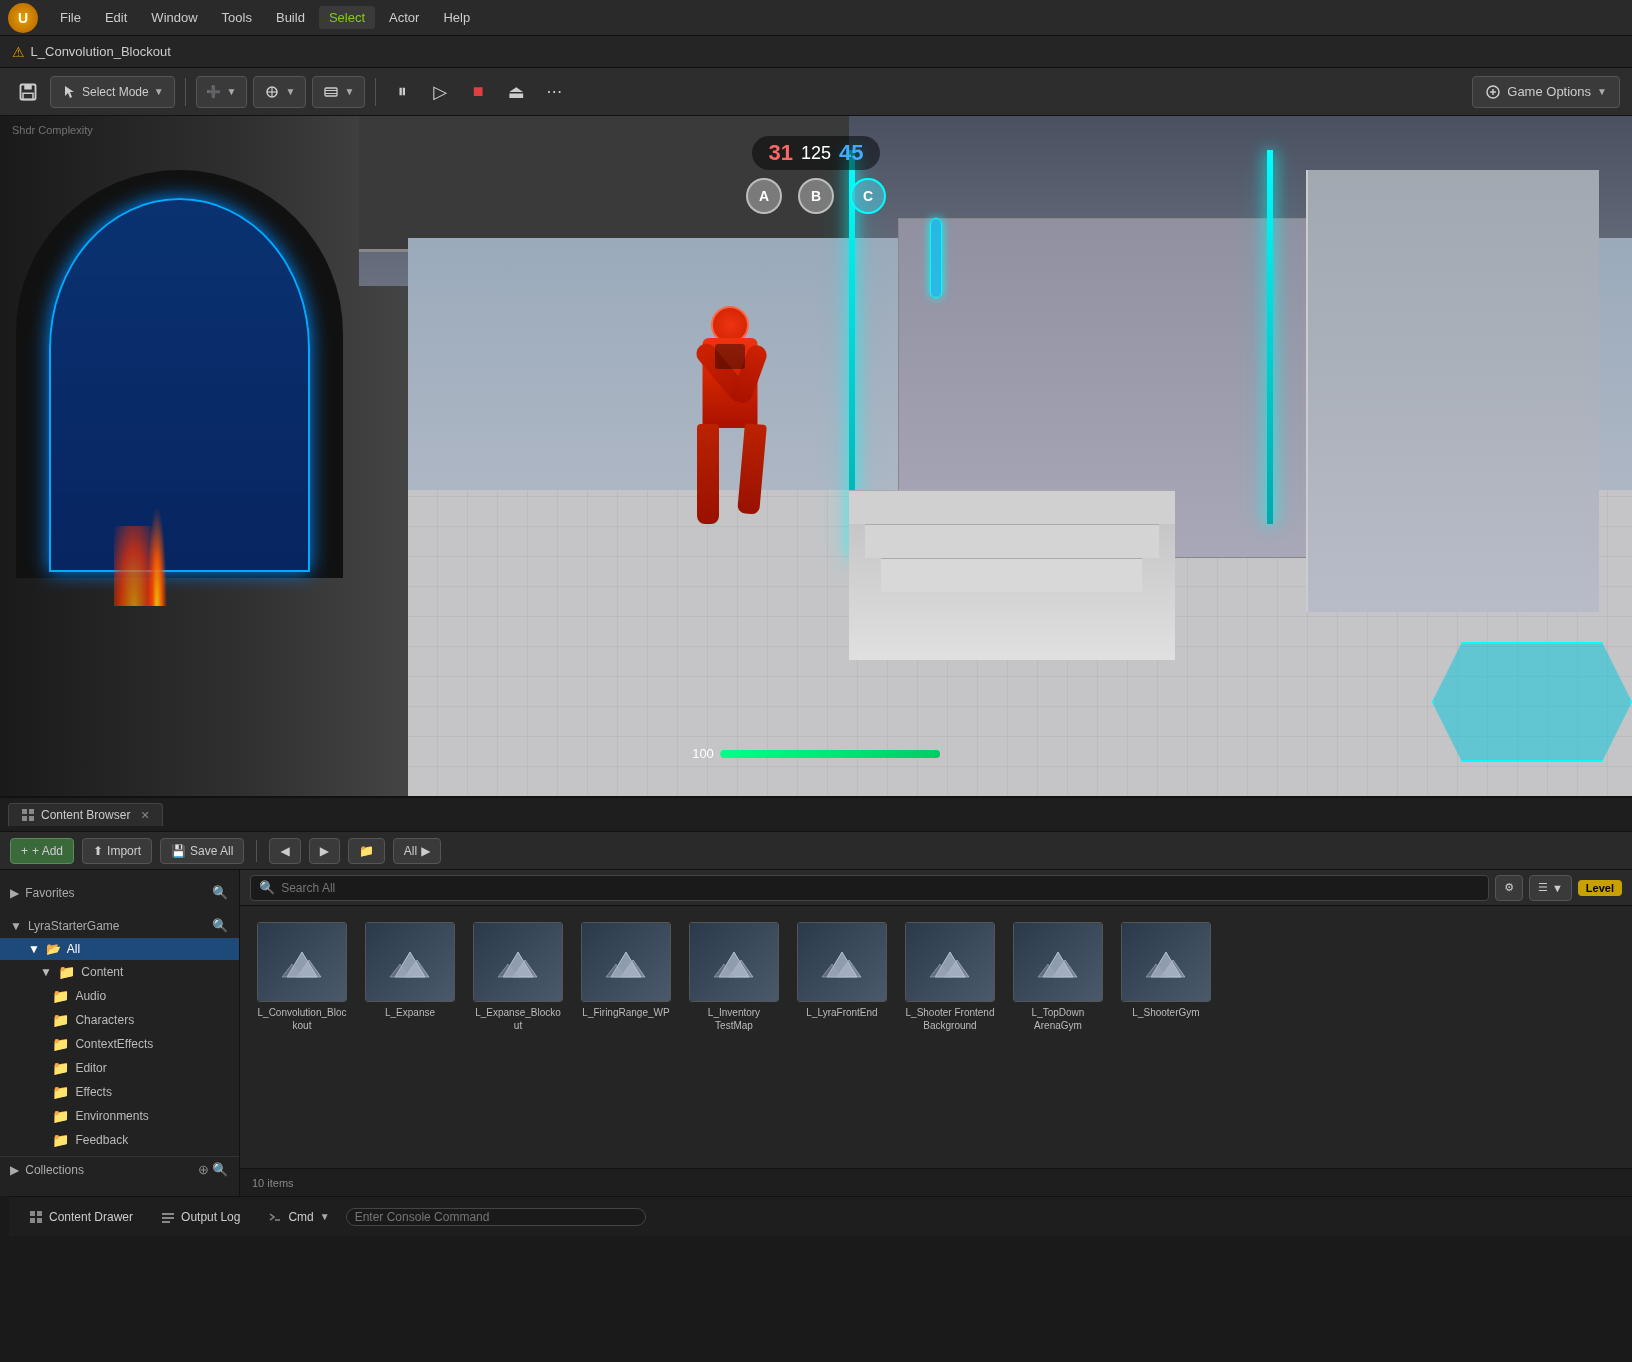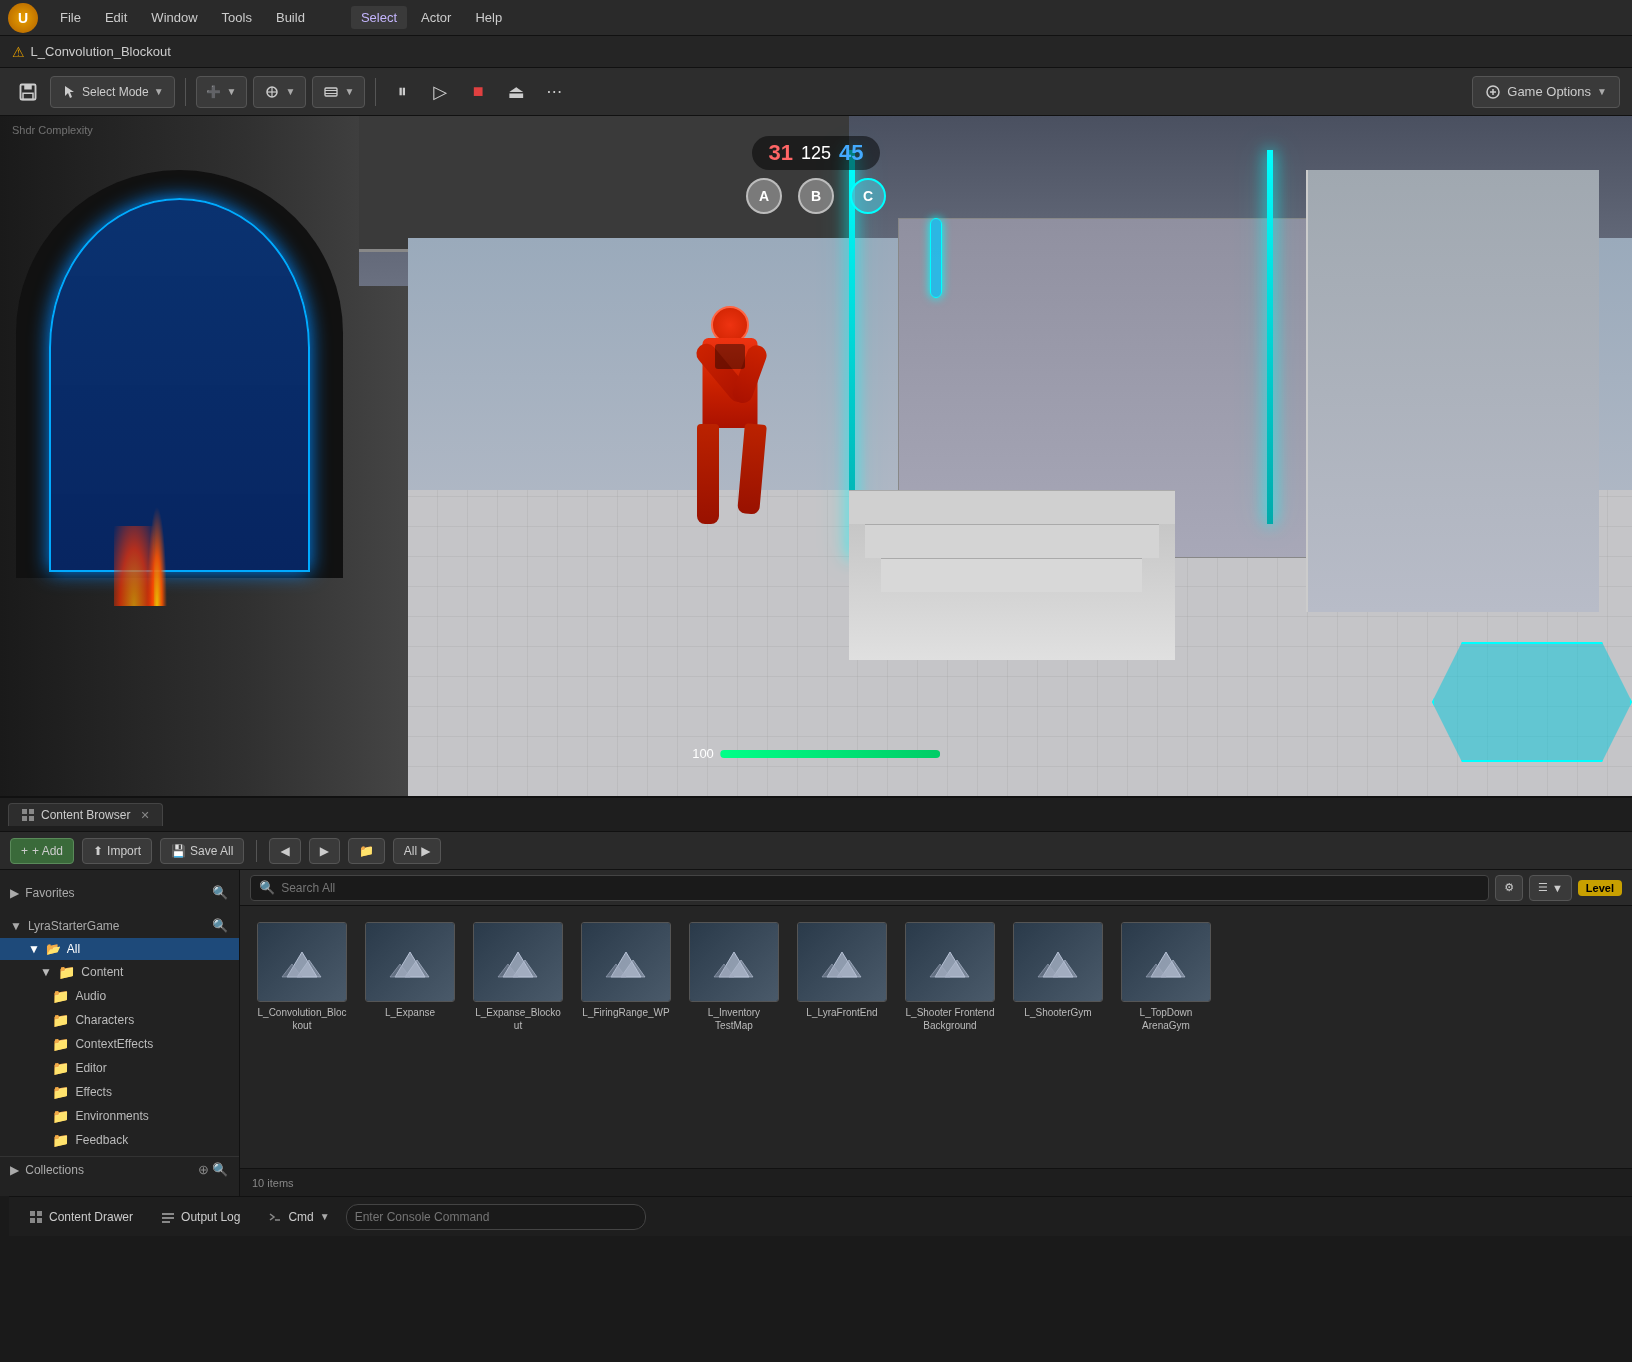--- a/index.html
+++ b/index.html
@@ -85,33 +85,33 @@
     .asset-thumb { width: 90px; height: 80px; background: #3a3a3a; border: 1px solid #555; border-radius: 3px; display: flex; align-items: center; justify-content: center; position: relative; overflow: hidden; }
     .asset-thumb-bg { width: 100%; height: 100%; background: linear-gradient(135deg, #2a3a4a 0%, #4a5a6a 100%); display: flex; align-items: center; justify-content: center; }
     .asset-label { font-size: 10px; color: #bbb; text-align: center; line-height: 1.3; max-width: 90px; word-break: break-word; }
 
     
     .cb-status { background: #1e1e1e; height: 28px; display: flex; align-items: center; padding: 0 12px; font-size: 11px; color: #888; border-top: 1px solid #111; }
 
     
     .bottom-bar { background: #1e1e1e; height: 40px; display: flex; align-items: center; padding: 0 8px; gap: 4px; border-top: 1px solid #111; margin-left: 9px; }
     .bottom-tab { display: flex; align-items: center; gap: 6px; padding: 4px 12px; font-size: 12px; color: #ccc; cursor: pointer; border-radius: 4px; }
-    .console-input { flex: 1; max-width: 300px; background: #1a1a1a; border: 1px solid #444; border-radius: 12px; height: 26px; padding: 0 8px; color: #14b8a6; font-size: 12px; outline: none; }
+    .console-input { flex: 1; max-width: 300px; background: #1a1a1a; border: 1px solid #444; border-radius: 12px; height: 18px; padding: 0 8px; color: #14b8a6; font-size: 12px; outline: none; }
 
     
     .collections-section { border-top: 1px solid #333; }
     .collections-header { display: flex; align-items: center; padding: 5px 10px; font-size: 12px; color: #aaa; cursor: pointer; gap: 6px; }
 
     
     ::-webkit-scrollbar { width: 6px; height: 6px; }
     ::-webkit-scrollbar-track { background: #1a1a1a; }
     ::-webkit-scrollbar-thumb { background: #444; border-radius: 3px; }
 
     
-    .menu-item-active { background: #3a3a3a; color: #c4b5fd; margin-left: 32px; }
+    .menu-item-active { background: #3a3a3a; color: #84cc16; }
   </style>
 </head>
 <body>
 
 <div class="menu-bar">
   <div class="app-logo">U</div>
   <div class="menu-item">File</div>
   <div class="menu-item">Edit</div>
   <div class="menu-item">Window</div>
   <div class="menu-item">Tools</div>
@@ -480,33 +480,33 @@
           <div class="asset-item">
     <div class="asset-thumb">
       <div class="asset-thumb-bg">
         <svg width="50" height="40" viewBox="0 0 50 40">
           <polygon points="10,35 25,10 40,35" fill="rgba(200,210,230,0.6)" stroke="rgba(200,210,230,0.8)" stroke-width="1"></polygon>
           <polygon points="20,35 32,18 44,35" fill="rgba(180,190,210,0.5)" stroke="rgba(180,190,210,0.7)" stroke-width="1"></polygon>
           <polygon points="5,35 15,22 25,35" fill="rgba(160,170,190,0.4)" stroke="rgba(160,170,190,0.6)" stroke-width="1"></polygon>
         </svg>
       </div>
     </div>
+    <div class="asset-label">L_TopDown ArenaGym</div>
+  </div>
+          <div class="asset-item">
+    <div class="asset-thumb">
+      <div class="asset-thumb-bg">
+        <svg width="50" height="40" viewBox="0 0 50 40">
+          <polygon points="10,35 25,10 40,35" fill="rgba(200,210,230,0.6)" stroke="rgba(200,210,230,0.8)" stroke-width="1"></polygon>
+          <polygon points="20,35 32,18 44,35" fill="rgba(180,190,210,0.5)" stroke="rgba(180,190,210,0.7)" stroke-width="1"></polygon>
+          <polygon points="5,35 15,22 25,35" fill="rgba(160,170,190,0.4)" stroke="rgba(160,170,190,0.6)" stroke-width="1"></polygon>
+        </svg>
+      </div>
+    </div>
     <div class="asset-label">L_ShooterGym</div>
-  </div>
-          <div class="asset-item">
-    <div class="asset-thumb">
-      <div class="asset-thumb-bg">
-        <svg width="50" height="40" viewBox="0 0 50 40">
-          <polygon points="10,35 25,10 40,35" fill="rgba(200,210,230,0.6)" stroke="rgba(200,210,230,0.8)" stroke-width="1"></polygon>
-          <polygon points="20,35 32,18 44,35" fill="rgba(180,190,210,0.5)" stroke="rgba(180,190,210,0.7)" stroke-width="1"></polygon>
-          <polygon points="5,35 15,22 25,35" fill="rgba(160,170,190,0.4)" stroke="rgba(160,170,190,0.6)" stroke-width="1"></polygon>
-        </svg>
-      </div>
-    </div>
-    <div class="asset-label">L_TopDown ArenaGym</div>
   </div>
         </div>
 
       <div class="cb-status">
         <span>10 items</span>
       </div>
     </div>
   </div>
 </div>
 

